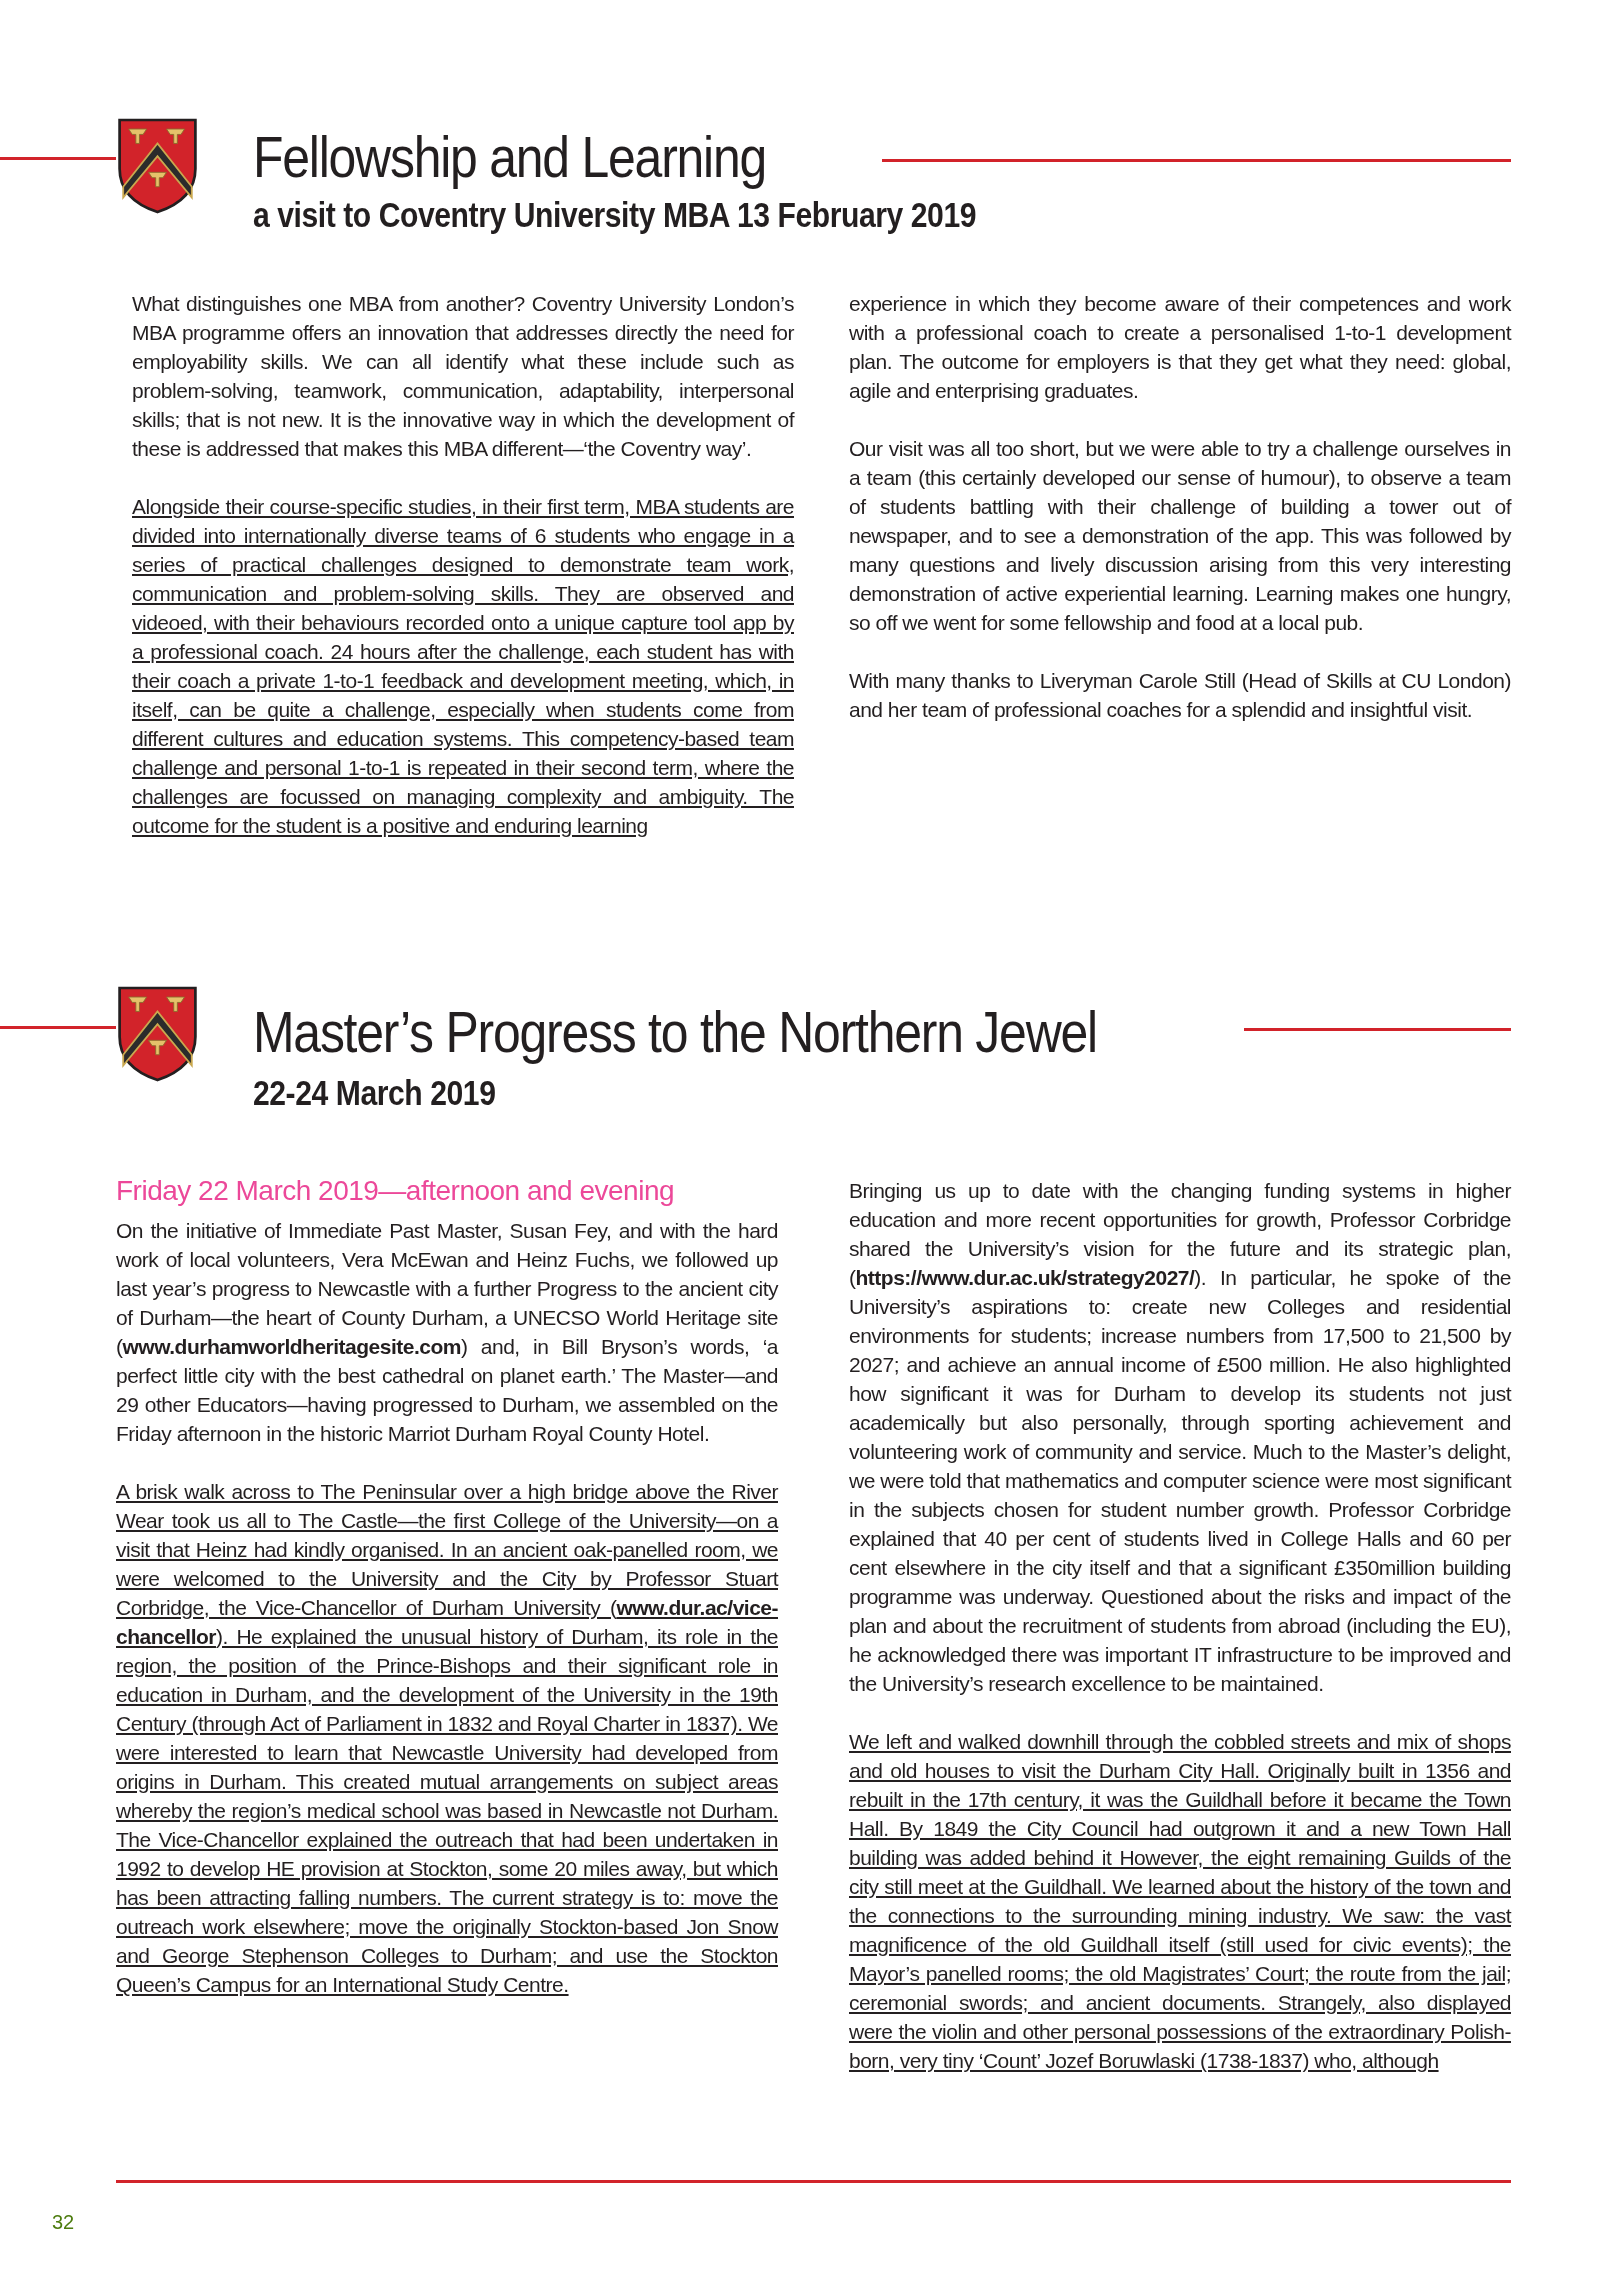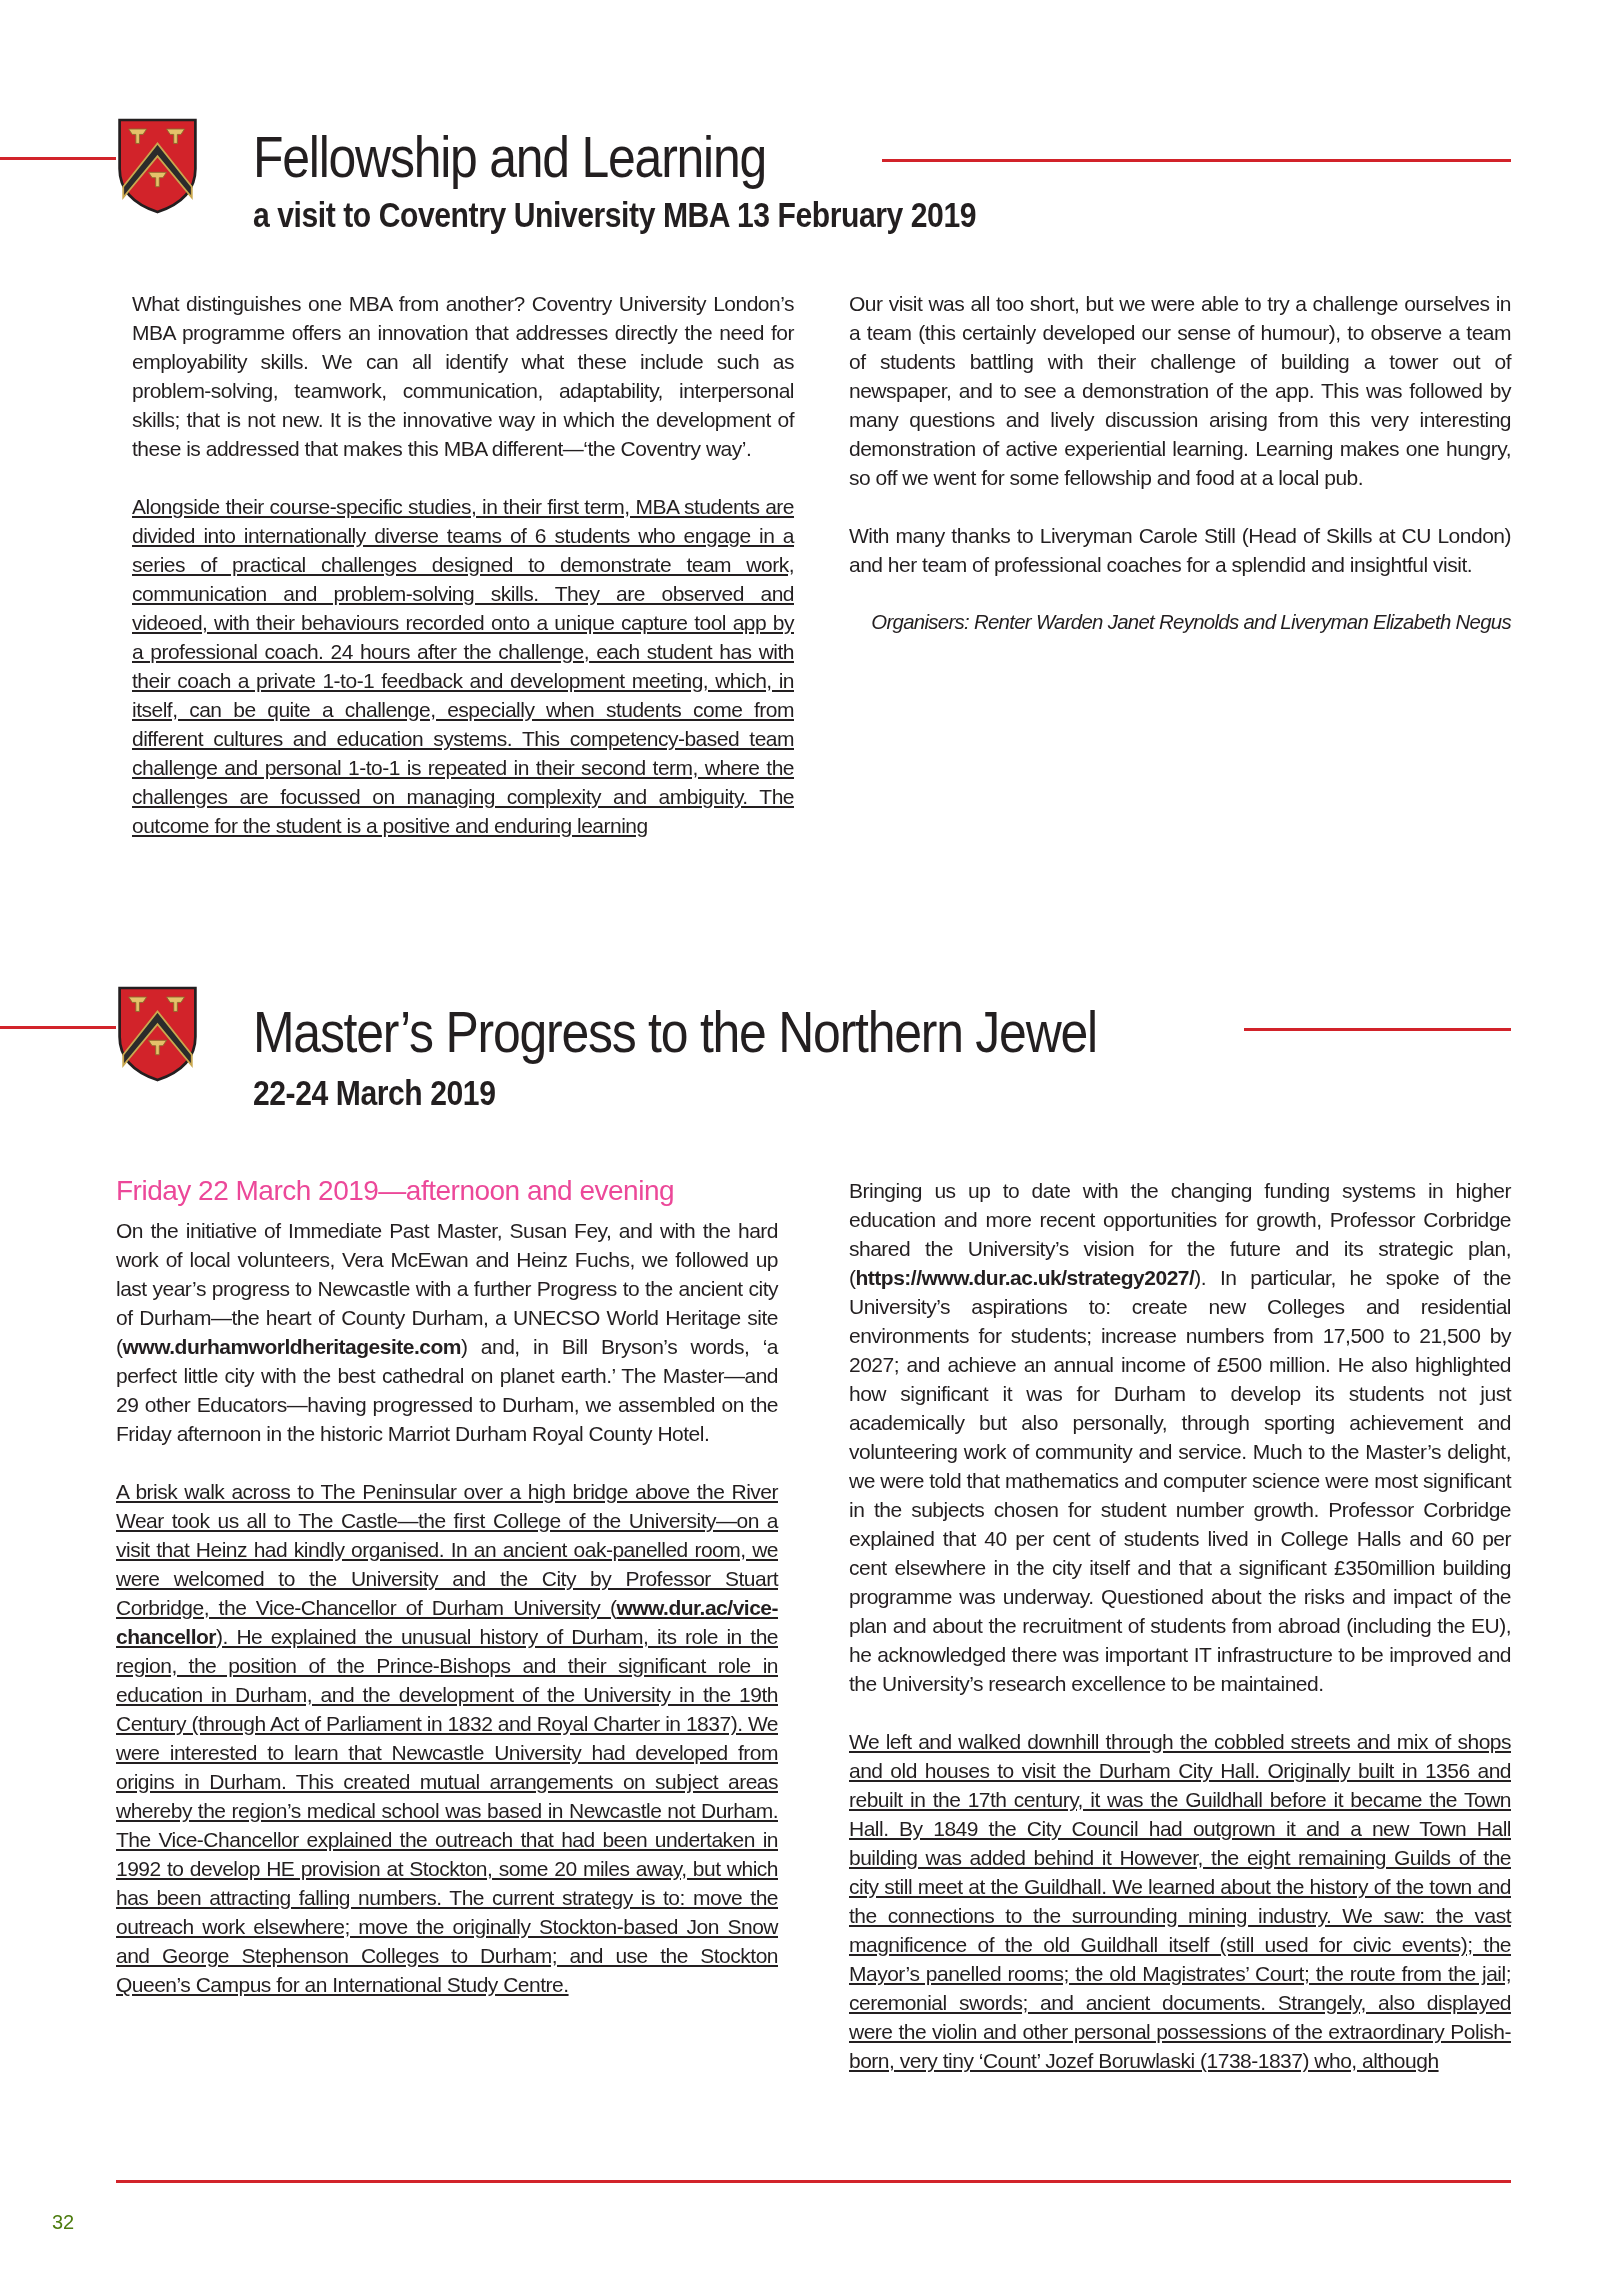--- a/index.html
+++ b/index.html
@@ -49,24 +49,24 @@
 </svg>
 <h1 class="title big" style="left:253px; top:125px;">Fellowship and Learning</h1>
 <div class="rule" style="left:882px; top:159px; width:629px;"></div>
 <h2 class="subtitle" style="left:253px; top:195px;">a visit to Coventry University MBA 13 February 2019</h2>
 
 <div class="col" style="left:132px; top:289px;">
   <p>What distinguishes one MBA from another? Coventry University London’s MBA programme offers an innovation that addresses directly the need for employability skills. We can all identify what these include such as problem-solving, teamwork, communication, adaptability, interpersonal skills; that is not new. It is the innovative way in which the development of these is addressed that makes this MBA different—‘the Coventry way’.</p>
   <p>Alongside their course-specific studies, in their first term, MBA students are divided into internationally diverse teams of 6 students who engage in a series of practical challenges designed to demonstrate team work, communication and problem-solving skills. They are observed and videoed, with their behaviours recorded onto a unique capture tool app by a professional coach. 24 hours after the challenge, each student has with their coach a private 1-to-1 feedback and development meeting, which, in itself, can be quite a challenge, especially when students come from different cultures and education systems. This competency-based team challenge and personal 1-to-1 is repeated in their second term, where the challenges are focussed on managing complexity and ambiguity. The outcome for the student is a positive and enduring learning</p>
 </div>
 <div class="col" style="left:849px; top:289px;">
+  <p>experience in which they become aware of their competences and work with a professional coach to create a personalised 1-to-1 development plan. The outcome for employers is that they get what they need: global, agile and enterprising graduates.</p>
   <p>Our visit was all too short, but we were able to try a challenge ourselves in a team (this certainly developed our sense of humour), to observe a team of students battling with their challenge of building a tower out of newspaper, and to see a demonstration of the app. This was followed by many questions and lively discussion arising from this very interesting demonstration of active experiential learning. Learning makes one hungry, so off we went for some fellowship and food at a local pub.</p>
   <p>With many thanks to Liveryman Carole Still (Head of Skills at CU London) and her team of professional coaches for a splendid and insightful visit.</p>
   <div class="credit">
-    <div>Organisers: Renter Warden Janet Reynolds and Liveryman Elizabeth Negus</div>
   </div>
 </div>
 
 <div class="rule" style="left:0; top:1026px; width:116px;"></div>
 <svg class="crest" style="left:116px; top:984px;" viewBox="0 0 92 110">
   <path d="M4 4 H88 V58 Q88 92 46 106 Q4 92 4 58 Z" fill="#d2232a" stroke="#231f20" stroke-width="3"></path>
   <path d="M8 78 L46 30 L84 78 L84 90 L46 44 L8 90 Z" fill="#2b2b2b" stroke="#c9a84f" stroke-width="2"></path>
   <g fill="#e5c16a" stroke="#8a6a2a" stroke-width="1">
     <path d="M14 14 h20 l-4 6 h-4 v10 h-4 v-10 h-4 z"></path>
     <path d="M56 14 h20 l-4 6 h-4 v10 h-4 v-10 h-4 z"></path>

